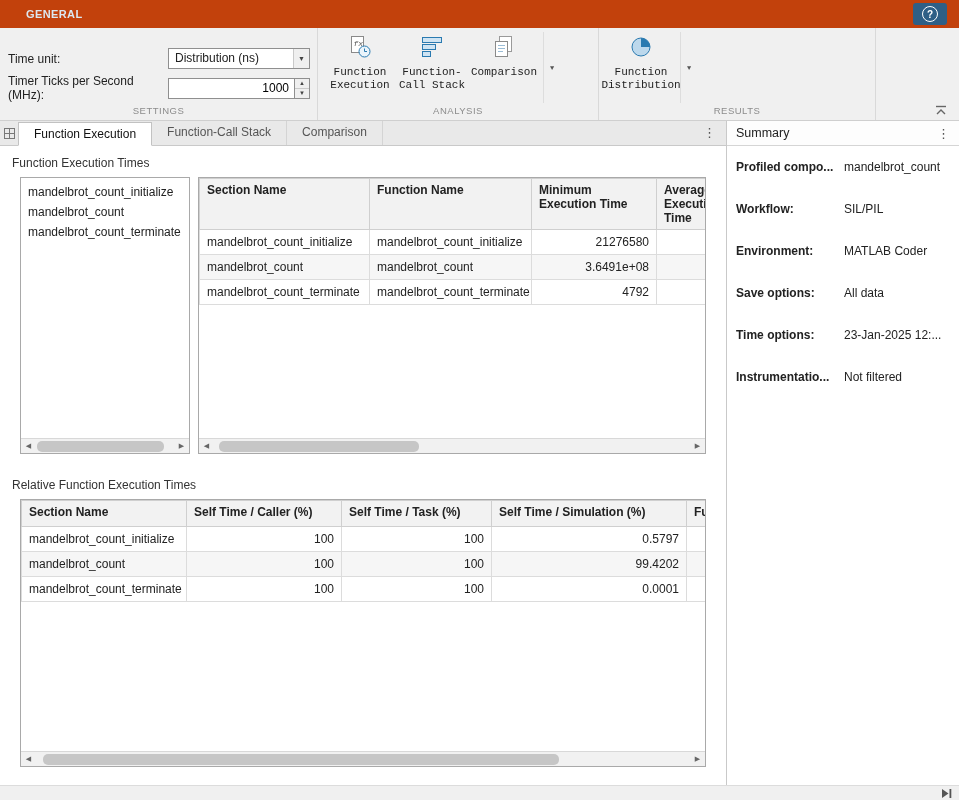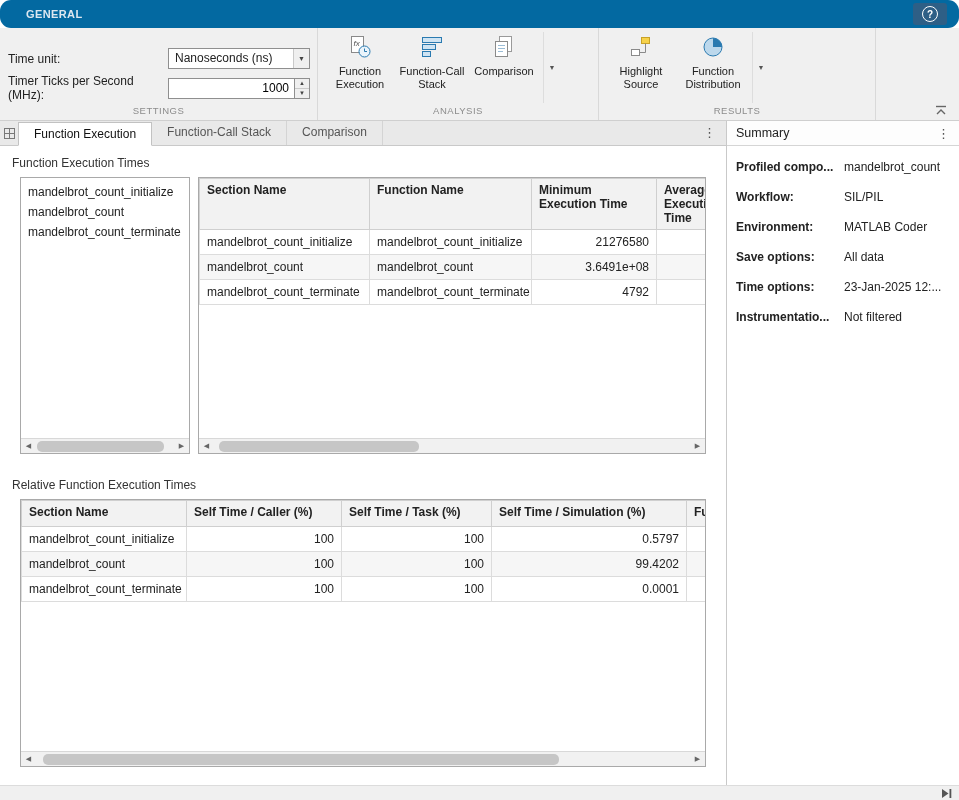--- a/index.html
+++ b/index.html
@@ -1,21 +1,21 @@
 <!DOCTYPE html>
 <html><head>
 <meta charset="utf-8">
 <style>
   * { margin:0; padding:0; box-sizing:border-box; }
   html,body { width:959px; height:800px; }
   body { font-family:"Liberation Sans","DejaVu Sans",sans-serif; font-size:12px; color:#222; background:#fff; }
   .app { position:relative; width:959px; height:800px; overflow:hidden; background:#fff; display:flex; flex-direction:column; }
 
   
-  .topbar { height:28px; background:#0369a1; display:flex; align-items:center; position:relative; flex:0 0 auto;border-radius:11px; }
+  .topbar { height:28px; background:#c2410c; display:flex; align-items:center; position:relative; flex:0 0 auto; }
   .top-tab { color:#dce7f0; font-size:11px; font-weight:bold; letter-spacing:.4px; padding:0 26px; height:28px; line-height:28px; cursor:default; }
   .top-tab.active { background:#f0f0f0; color:#1b1b1b; height:25px; line-height:24px; border-top:2px solid #7aa7c6; }
   .help-btn { position:absolute; right:12px; top:3px; width:34px; height:22px; background:#2e5f86; border-radius:3px; display:flex; align-items:center; justify-content:center; }
   .help-circle { width:16px; height:16px; border:1.5px solid #fff; border-radius:50%; color:#fff; font-size:10px; font-weight:bold; display:flex; align-items:center; justify-content:center; }
 
   
   .ribbon { height:93px; background:#f0f0f0; border-bottom:1px solid #cfcfcf; display:flex; flex:0 0 auto; }
   .rgroup { display:flex; flex-direction:column; border-right:1px solid #d9d9d9; }
   .rgroup-content { flex:1; display:flex; align-items:flex-start; }
   .rgroup-label { height:17px; font-size:9.5px; color:#8c8c8c; text-align:center; letter-spacing:.5px; line-height:15px; }
@@ -27,21 +27,21 @@
   .combo-text { flex:1; padding:0 6px; line-height:19px; font-size:12px; white-space:nowrap; overflow:hidden; }
   .combo-btn { width:16px; background:#efefef; border-left:1px solid #c9c9c9; color:#444; font-size:7px; display:flex; align-items:center; justify-content:center; }
   .spininput { display:flex; width:142px; height:21px; }
   .spin-field { flex:1; min-width:0; border:1px solid #8f8f8f; text-align:right; padding:0 5px; font-size:12px; font-family:inherit; background:#fff; }
   .spin-btns { width:15px; display:flex; flex-direction:column; border:1px solid #8f8f8f; border-left:none; background:#efefef; }
   .spin-up,.spin-down { flex:1; font-size:6px; line-height:1; display:flex; align-items:center; justify-content:center; color:#444; }
   .spin-up { border-bottom:1px solid #c9c9c9; }
 
   .g-analysis { width:281px; }
   .g-results { width:277px; }
-  .rbtn-row { display:flex; padding:4px 0 0 6px; height:100%; }
+  .rbtn-row { display:flex; padding:4px 0 0 6px; height:100%;font-family:Liberation Mono, monospace; }
   .rbtn { width:72px; display:flex; flex-direction:column; align-items:center; padding-top:3px; cursor:default; }
   .rbtn svg { margin-bottom:3px; flex:0 0 auto; }
   .rbtn-label { font-size:11px; text-align:center; line-height:13px; color:#222; }
   .rgroup-dd { width:17px; align-self:stretch; display:flex; align-items:center; justify-content:center; border-left:1px solid #ddd; color:#555; font-size:7px; margin-left:3px; }
   .ribbon-end { flex:1; position:relative; }
   .collapse-btn { position:absolute; right:10px; bottom:3px; width:16px; height:13px; display:flex; align-items:center; justify-content:center; }
 
   
   .body { flex:1; display:flex; min-height:0; }
   .main { width:727px; border-right:1px solid #c9c9c9; display:flex; flex-direction:column; background:#fff; }
@@ -74,21 +74,21 @@
   .hscroll { height:15px; border-top:1px solid #d8d8d8; background:#f1f1f1; display:flex; align-items:stretch; flex:0 0 auto; }
   .hs-btn { width:15px; font-size:7px; color:#666; display:flex; align-items:center; justify-content:center; }
   .hs-track { flex:1; position:relative; }
   .hs-thumb { position:absolute; top:2px; height:11px; background:#c6c6c6; border-radius:5px; }
 
   
   .summary { flex:1; background:#fff; display:flex; flex-direction:column; min-width:0; }
   .summary-header { height:25px; border-bottom:1px solid #d5d5d5; display:flex; align-items:center; padding:0 9px; flex:0 0 auto; background:#fdfdfd; }
   .summary-title { font-size:12.5px; color:#222; }
   .summary-menu { margin-left:auto; color:#555; font-size:13px; }
-  .summary-fields { padding:14px 9px; display:grid; grid-template-columns:108px 1fr; row-gap:16px; font-size:12px; align-content:start; }
+  .summary-fields { padding:14px 9px; display:grid; grid-template-columns:108px 1fr; row-gap:28px; font-size:12px; align-content:start; }
   .sfield-label { font-weight:bold; white-space:nowrap; overflow:hidden; }
   .sfield-value { white-space:nowrap; overflow:hidden; }
 
   
   .statusbar { height:15px; background:#f0f0f0; border-top:1px solid #dcdcdc; display:flex; align-items:center; justify-content:flex-end; padding-right:6px; flex:0 0 auto; }
 </style>
 </head>
 <body>
 
 <div class="app">
@@ -100,21 +100,21 @@
     </div>
   </div>
 
   <div class="ribbon">
 
     <div class="rgroup g-settings">
       <div class="rgroup-content">
         <div class="settings-grid">
           <div class="set-label">Time unit:</div>
           <div class="combo">
-            <div class="combo-text">Nanoseconds (ns)</div>
+            <div class="combo-text">Distribution (ns)</div>
             <div class="combo-btn">▼</div>
           </div>
           <div class="set-label">Timer Ticks per Second (MHz):</div>
           <div class="spininput">
             <input class="spin-field" value="1000" style="">
             <div class="spin-btns">
               <div class="spin-up">▲</div>
               <div class="spin-down">▼</div>
             </div>
           </div>
@@ -159,30 +159,20 @@
           </div>
           <div class="rgroup-dd">▼</div>
         </div>
       </div>
       <div class="rgroup-label">ANALYSIS</div>
     </div>
 
     <div class="rgroup g-results">
       <div class="rgroup-content">
         <div class="rbtn-row">
-          <div class="rbtn">
-            <span>
-              <svg width="24" height="24" viewBox="0 0 24 24">
-                <rect x="12.5" y="2.5" width="8" height="6" fill="#f7d24a" stroke="#c9a227"></rect>
-                <rect x="2.5" y="14.5" width="8" height="6" fill="#fff" stroke="#8a8a8a"></rect>
-                <path d="M10.5 17.5 h6 v-9" fill="none" stroke="#8a8a8a"></path>
-              </svg>
-            </span>
-            <div class="rbtn-label">Highlight Source</div>
-          </div>
           <div class="rbtn">
             <span>
               <svg width="24" height="24" viewBox="0 0 24 24">
                 <circle cx="12" cy="12" r="9" fill="#bcd8ec" stroke="#2a7ab0"></circle>
                 <path d="M12 12 L12 3 A9 9 0 0 1 21 12 Z" fill="#2a7ab0"></path>
               </svg>
             </span>
             <div class="rbtn-label">Function Distribution</div>
           </div>
           <div class="rgroup-dd">▼</div>

